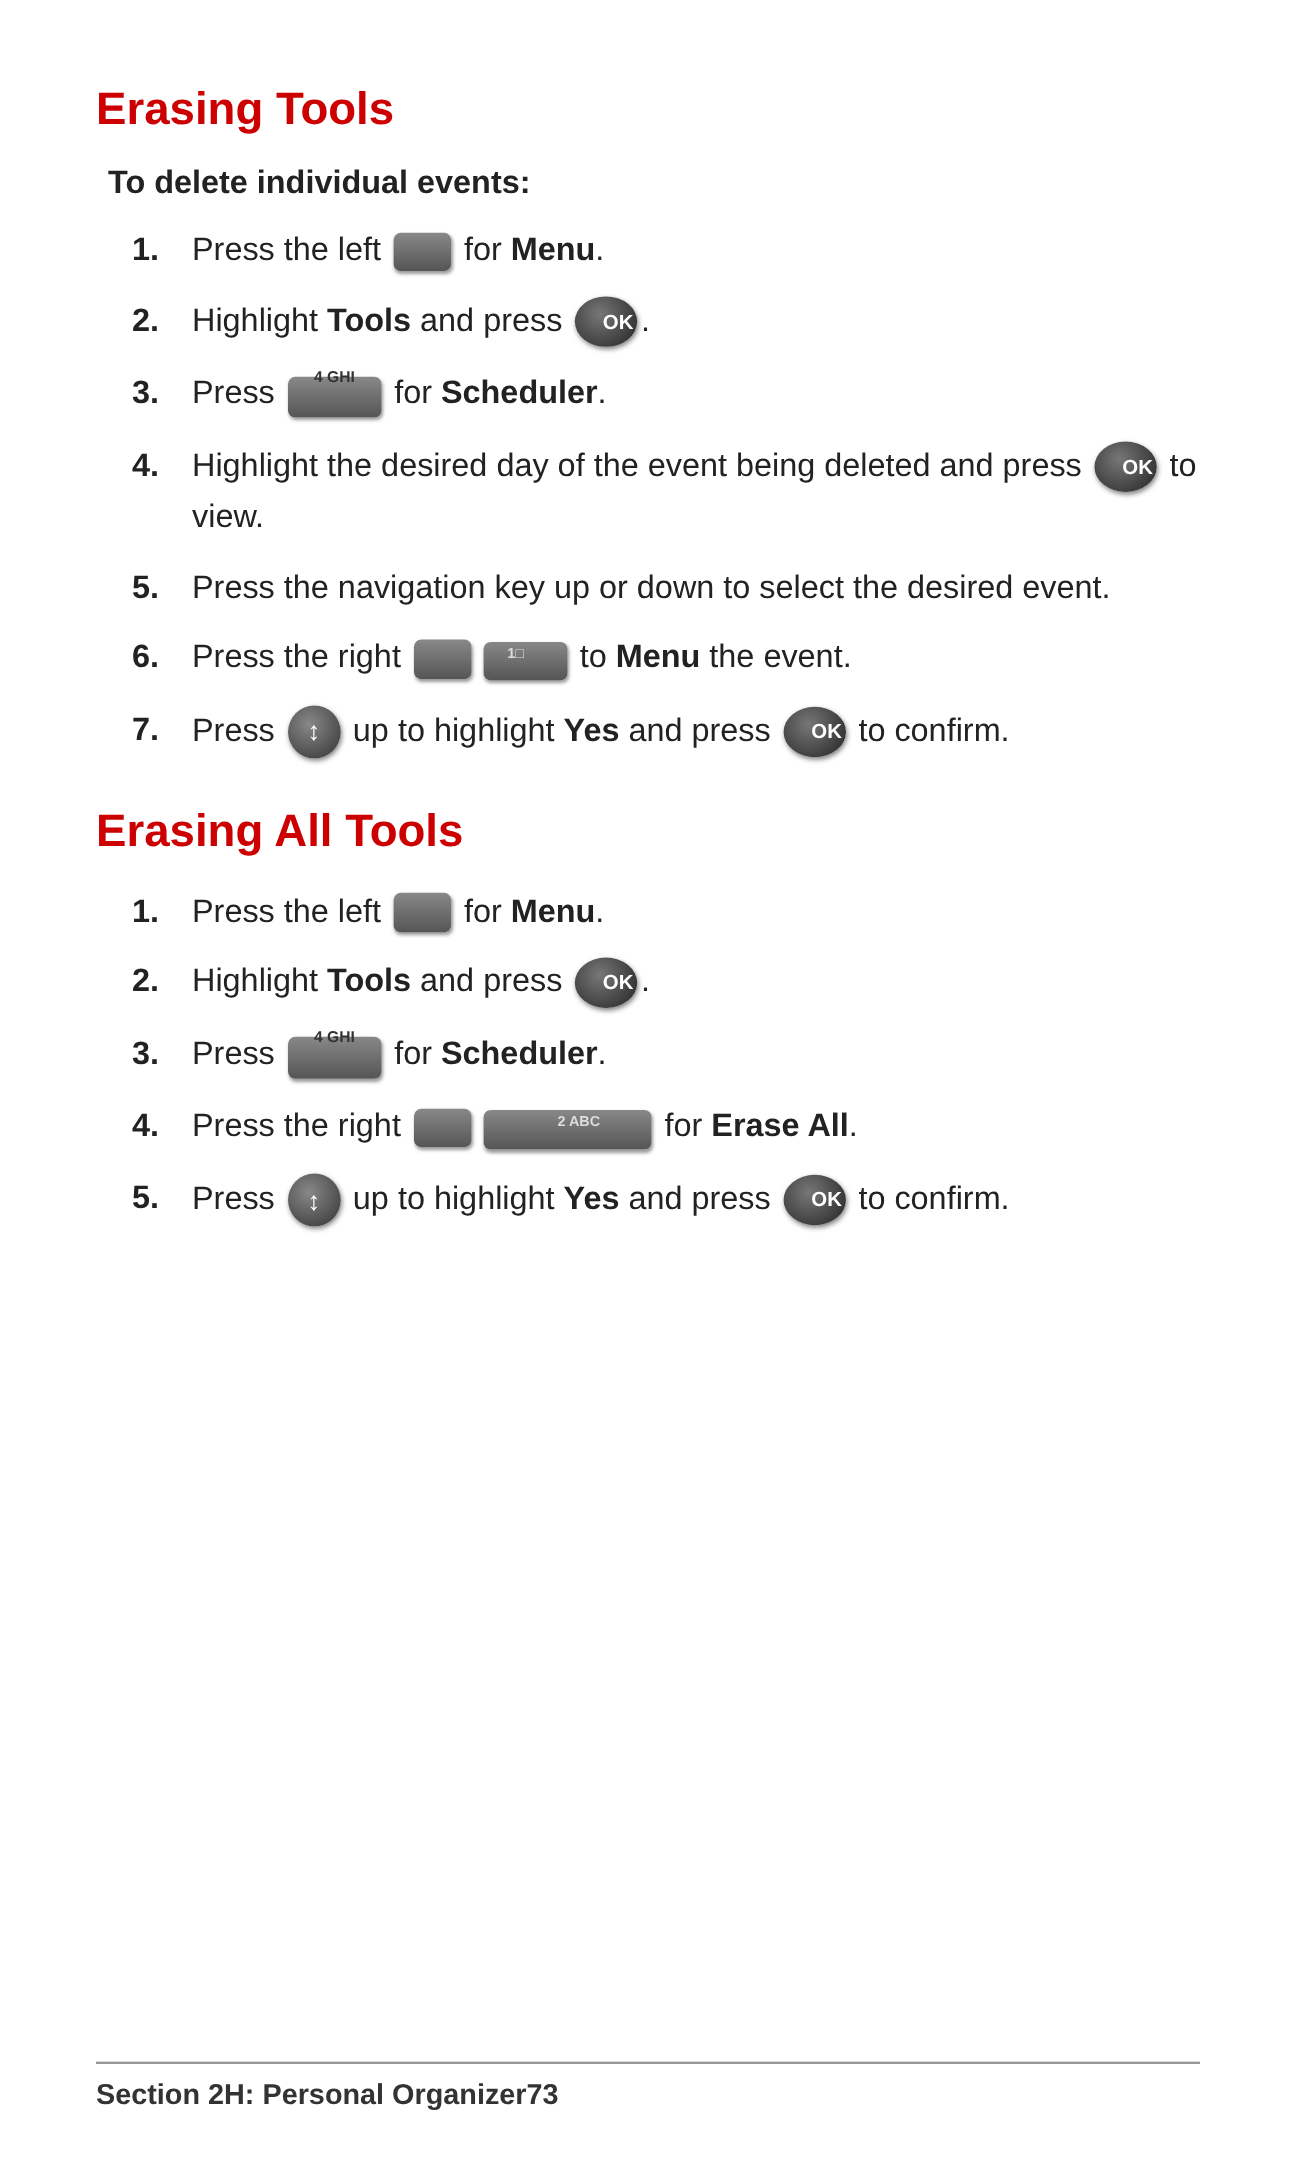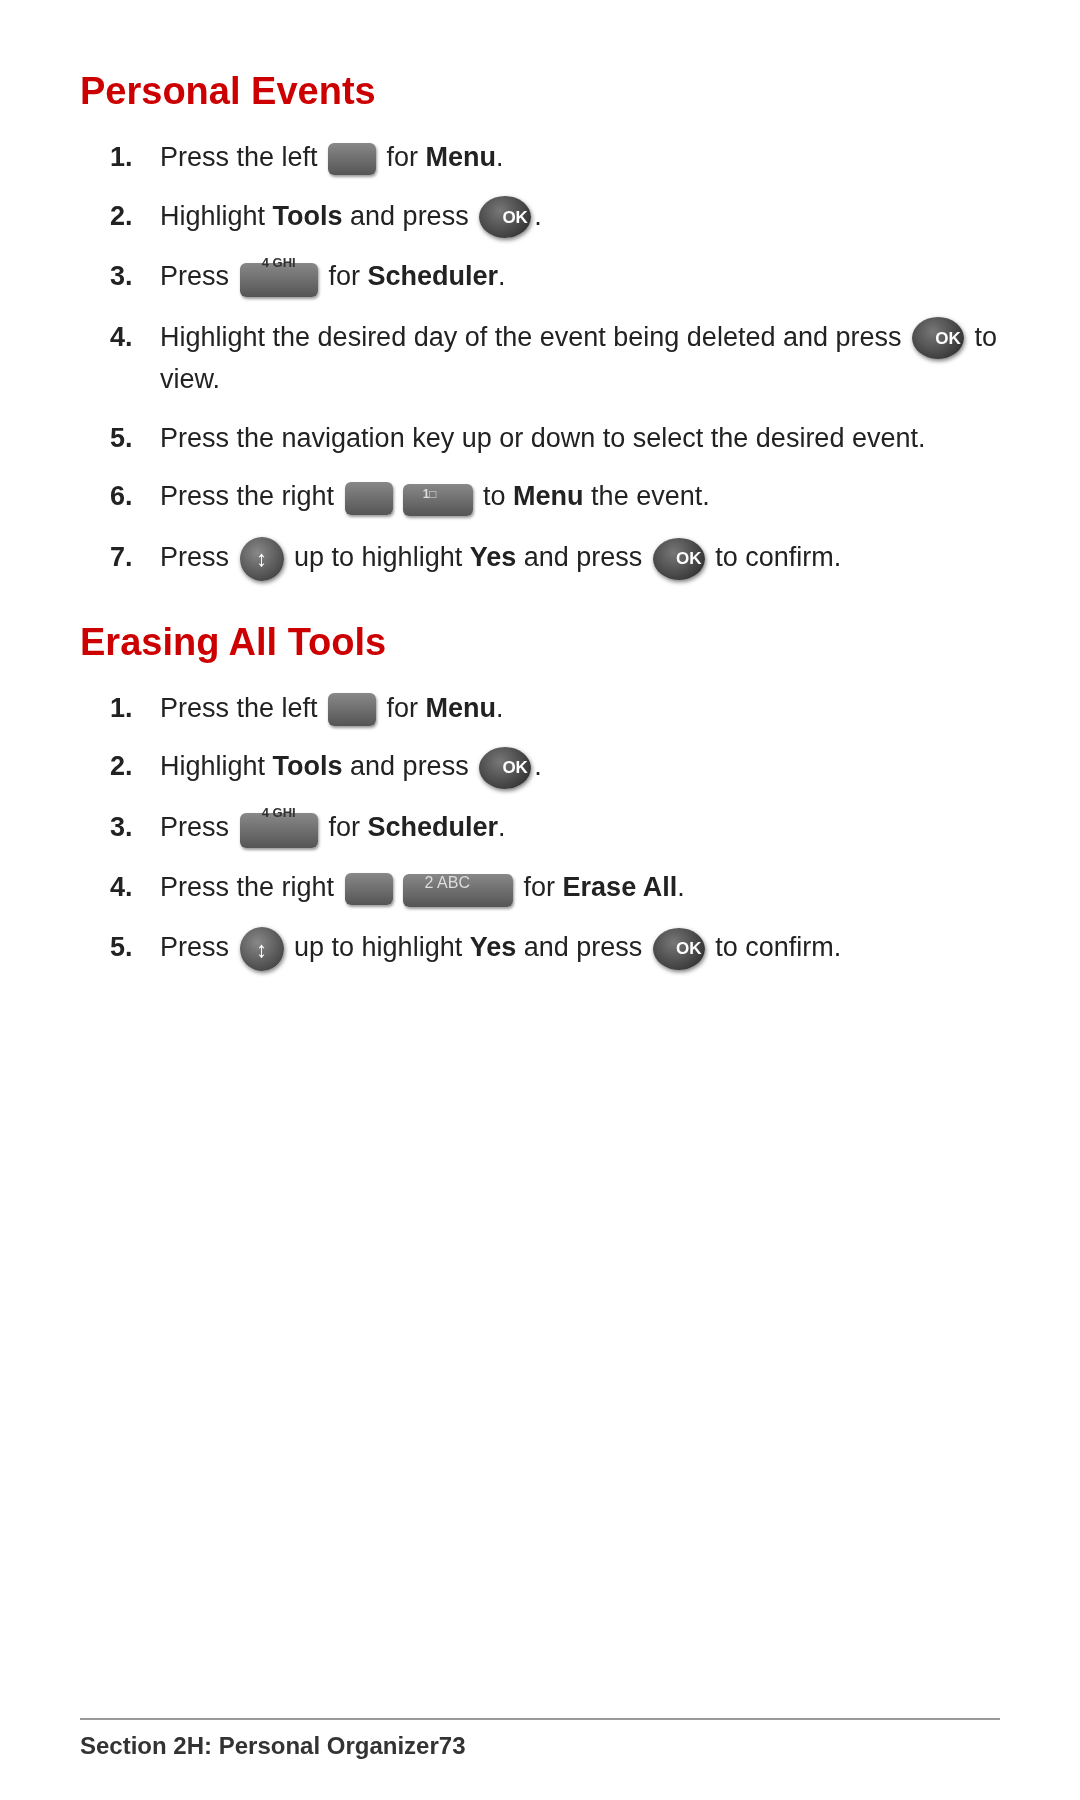--- a/index.html
+++ b/index.html
@@ -203,21 +203,22 @@
       vertical-align: middle;
       margin: 0 3px;
       box-shadow: 1px 2px 4px rgba(0,0,0,0.5);
     }
   </style>
 </head>
 <body>
 
 <div class="page-content">
 
-  <h2 class="section-title">Personal Events</h2>
+  <h2 class="section-title">Erasing Tools</h2>
+  <p class="section-subtitle">To delete individual events:</p>
 
   <ol class="steps-list">
 
     <li>
       <span class="step-number">1.</span>
       <span class="step-content">
         Press the left <span class="key-btn">&nbsp;&nbsp;&nbsp;&nbsp;</span> for <b>Menu</b>.
       </span>
     </li>
 
@@ -315,21 +316,21 @@
       </li>
 
       <li>
         <span class="step-number">4.</span>
         <span class="step-content">
           Press the right
           <span class="two-keys">
             <span class="key-btn">&nbsp;&nbsp;&nbsp;&nbsp;</span>
             <span class="key-with-super">
               <span class="key-btn-wider">
-                <span style="font-size:16px;position:relative;top:-8px;font-weight:normal;color:#ddd;">2 ABC</span>&nbsp;&nbsp;&nbsp;&nbsp;
+                <span style="font-size:12px;position:relative;top:-8px;font-weight:bold;color:#ddd;margin-left:40px;">2 ABC</span>&nbsp;&nbsp;&nbsp;&nbsp;
               </span>
             </span>
           </span>
           for <b>Erase All</b>.
         </span>
       </li>
 
       <li>
         <span class="step-number">5.</span>
         <span class="step-content">

